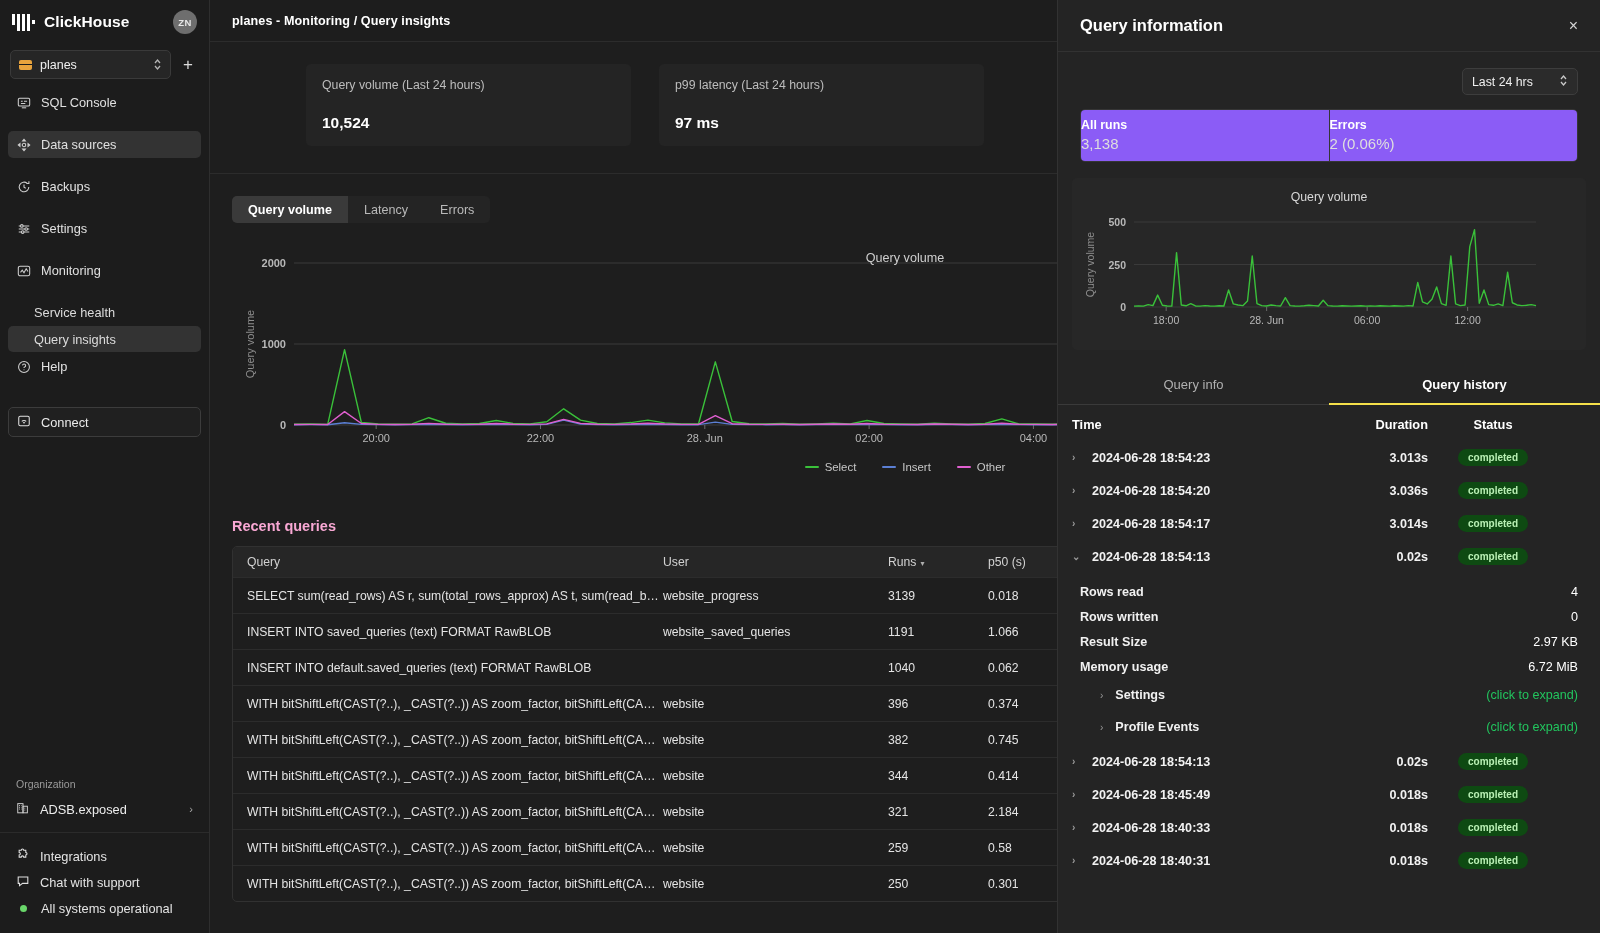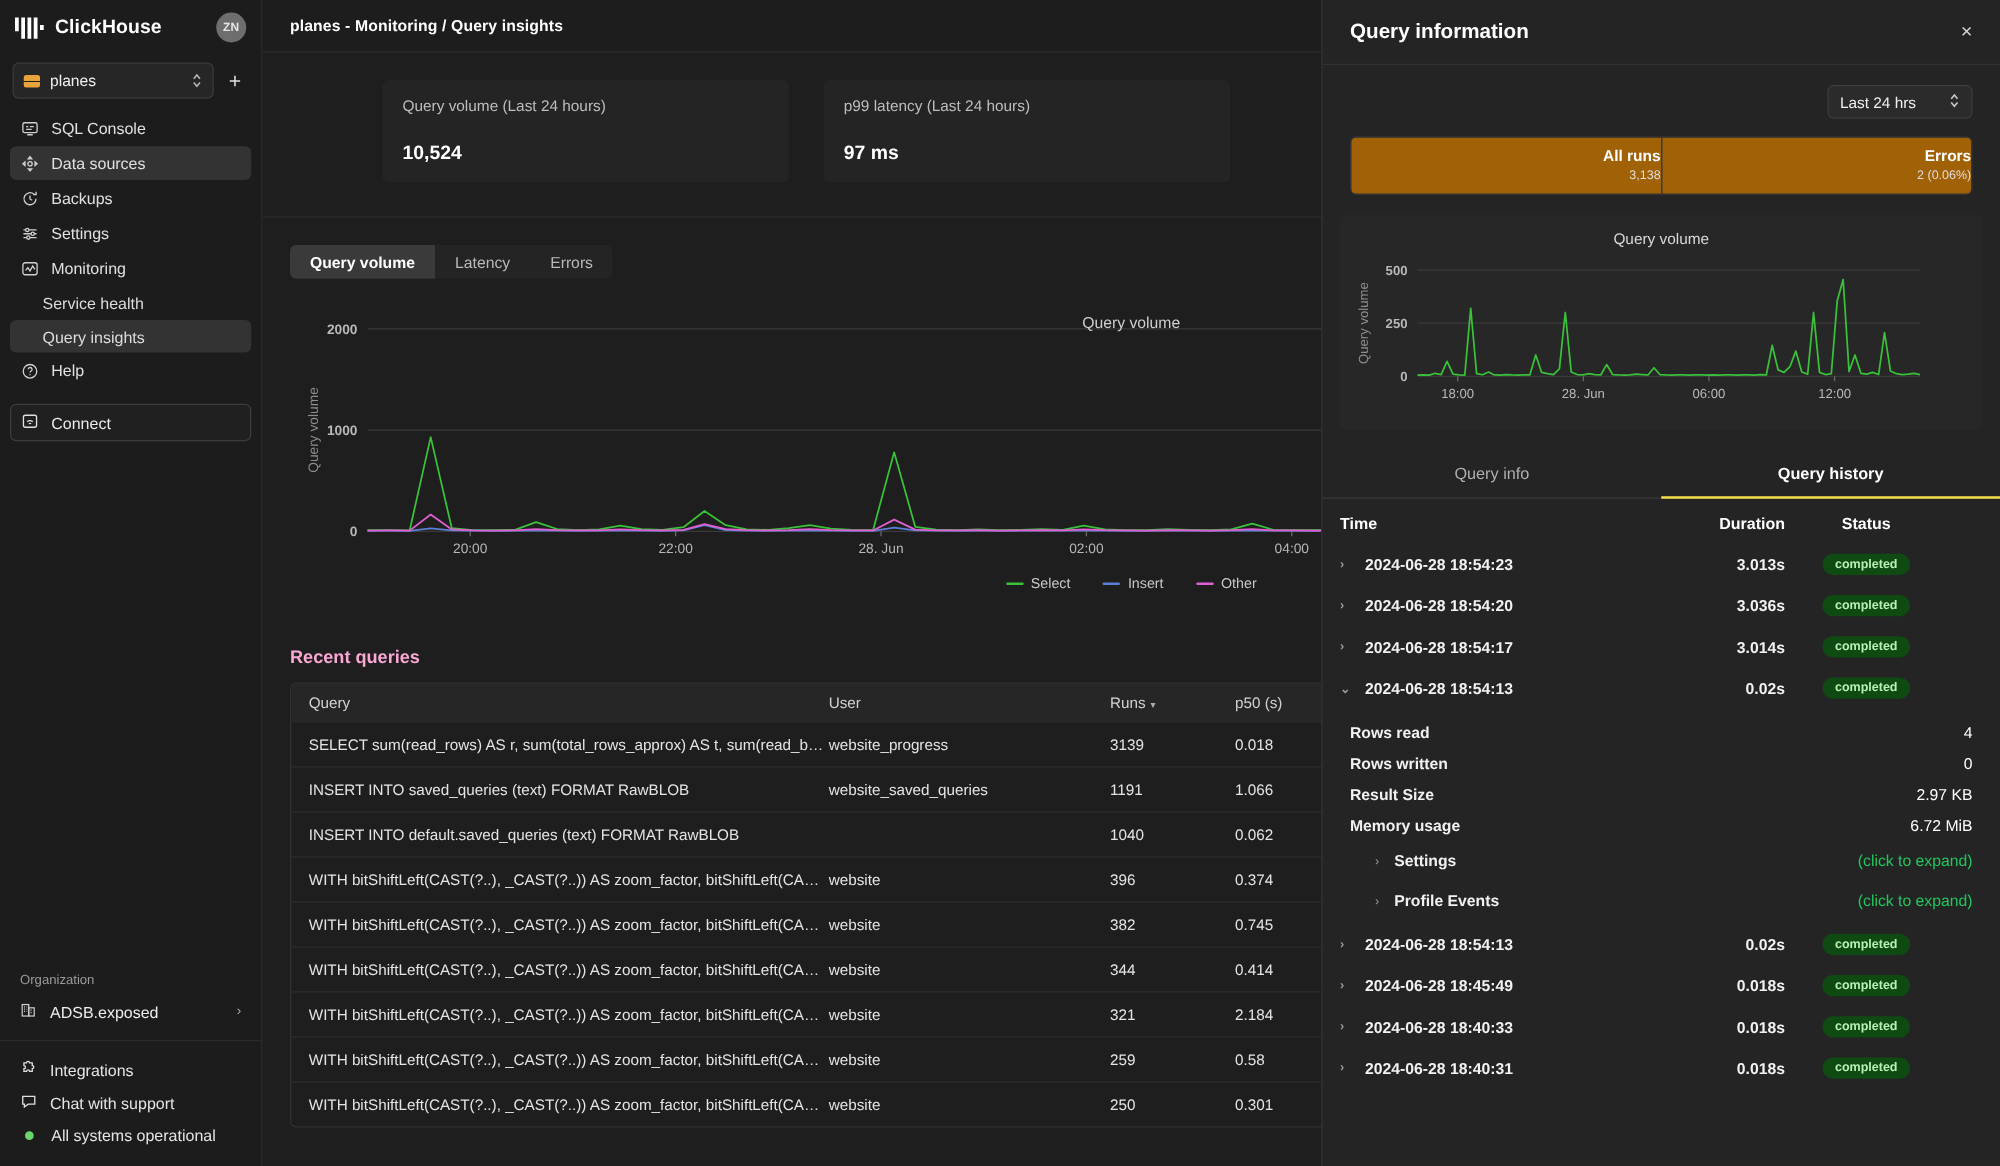--- a/index.html
+++ b/index.html
@@ -39,21 +39,21 @@
     font-size: 12.5px; color: #f0f0f0;
   }
   .svc-icon { width: 13px; height: 10px; border-radius: 2px; background: linear-gradient(#e8a33d 0 45%, #1c1c1c 45% 55%, #e8a33d 55% 100%); flex: 0 0 13px; }
   .svc-name { font-weight: 500; }
   .chev-updown { margin-left: auto; font-size: 9px; line-height: 1; color: #b5b5b5; display:flex; flex-direction:column; }
   .plus-btn { width: 22px; height: 22px; display: flex; align-items: center; justify-content: center; color: #dcdcdc; font-size: 17px; line-height: 1; }
 
   .nav { padding: 6px 8px 0 8px; }
   .nav-item {
     display: flex; align-items: center; gap: 10px;
-    height: 27px; padding: 0 8px; border-radius: 5px; margin-bottom: 1px;
+    height: 27px; padding: 0 8px; border-radius: 5px; margin-bottom: 15px;
     font-size: 12.8px; color: #e0e0e0;
   }
   .nav-item.active { background: #333333; }
   .nav-item .ico { width: 15px; height: 15px; flex: 0 0 15px; display: flex; align-items: center; justify-content: center; color: #cfcfcf; }
   .nav-sub { display: flex; align-items: center; height: 26px; padding: 0 8px 0 26px; border-radius: 5px; font-size: 12.8px; color: #dcdcdc; margin-bottom: 1px; }
   .nav-sub.active { background: #333333; }
 
   .connect-wrap { padding: 12px 8px 0 8px; }
   .connect-btn {
     height: 30px; border: 1px solid #3c3c3c; border-radius: 5px; background: #202020;
@@ -120,24 +120,24 @@
   .panel-close { margin-left: auto; font-size: 16px; color: #d6d6d6; line-height: 1; }
 
   .range-row { display: flex; justify-content: flex-end; padding: 16px 22px 0 22px; }
   .range-select {
     height: 27px; min-width: 116px; border: 1px solid #3d3d3d; border-radius: 5px;
     background: #2b2b2b; display: flex; align-items: center; justify-content: space-between;
     padding: 0 9px; font-size: 12.3px; color: #f0f0f0; gap: 10px;
   }
 
   .runs-row { display: flex; margin: 14px 22px 0 22px; border: 1px solid #353535; border-radius: 5px; overflow: hidden; }
-  .runs-cell { flex: 1; padding: 8px 0 9px 0; text-align: right; background: #a16207; }
+  .runs-cell { flex: 1; padding: 8px 0 9px 0; text-align: left; background: #8b5cf6; }
   .runs-cell + .runs-cell { border-left: 1px solid #353535; }
   .runs-label { font-size: 12.4px; font-weight: 700; color: #ffffff; }
-  .runs-value { font-size: 10px; color: #dedede; margin-top: 3px; }
+  .runs-value { font-size: 15px; color: #dedede; margin-top: 3px; }
 
   .mini-chart-card { margin: 16px 14px 0 14px; background: #272727; border-radius: 5px; height: 172px; position: relative; }
   .mini-title { text-align: center; font-size: 12.3px; color: #d8d8d8; padding-top: 12px; }
 
   .panel-tabs { display: flex; margin-top: 18px; }
   .ptab { flex: 1; text-align: center; font-size: 13px; color: #b0b0b0; padding: 9px 0 11px 0; border-bottom: 1px solid #3a3a3a; }
   .ptab.active { color: #ffffff; font-weight: 700; border-bottom: 2px solid #f5e04a; }
 
   .hist-head { display: flex; padding: 12px 0 9px 0; font-size: 12.8px; font-weight: 700; color: #ffffff; }
   .h-time { width: 250px; padding-left: 14px; }

